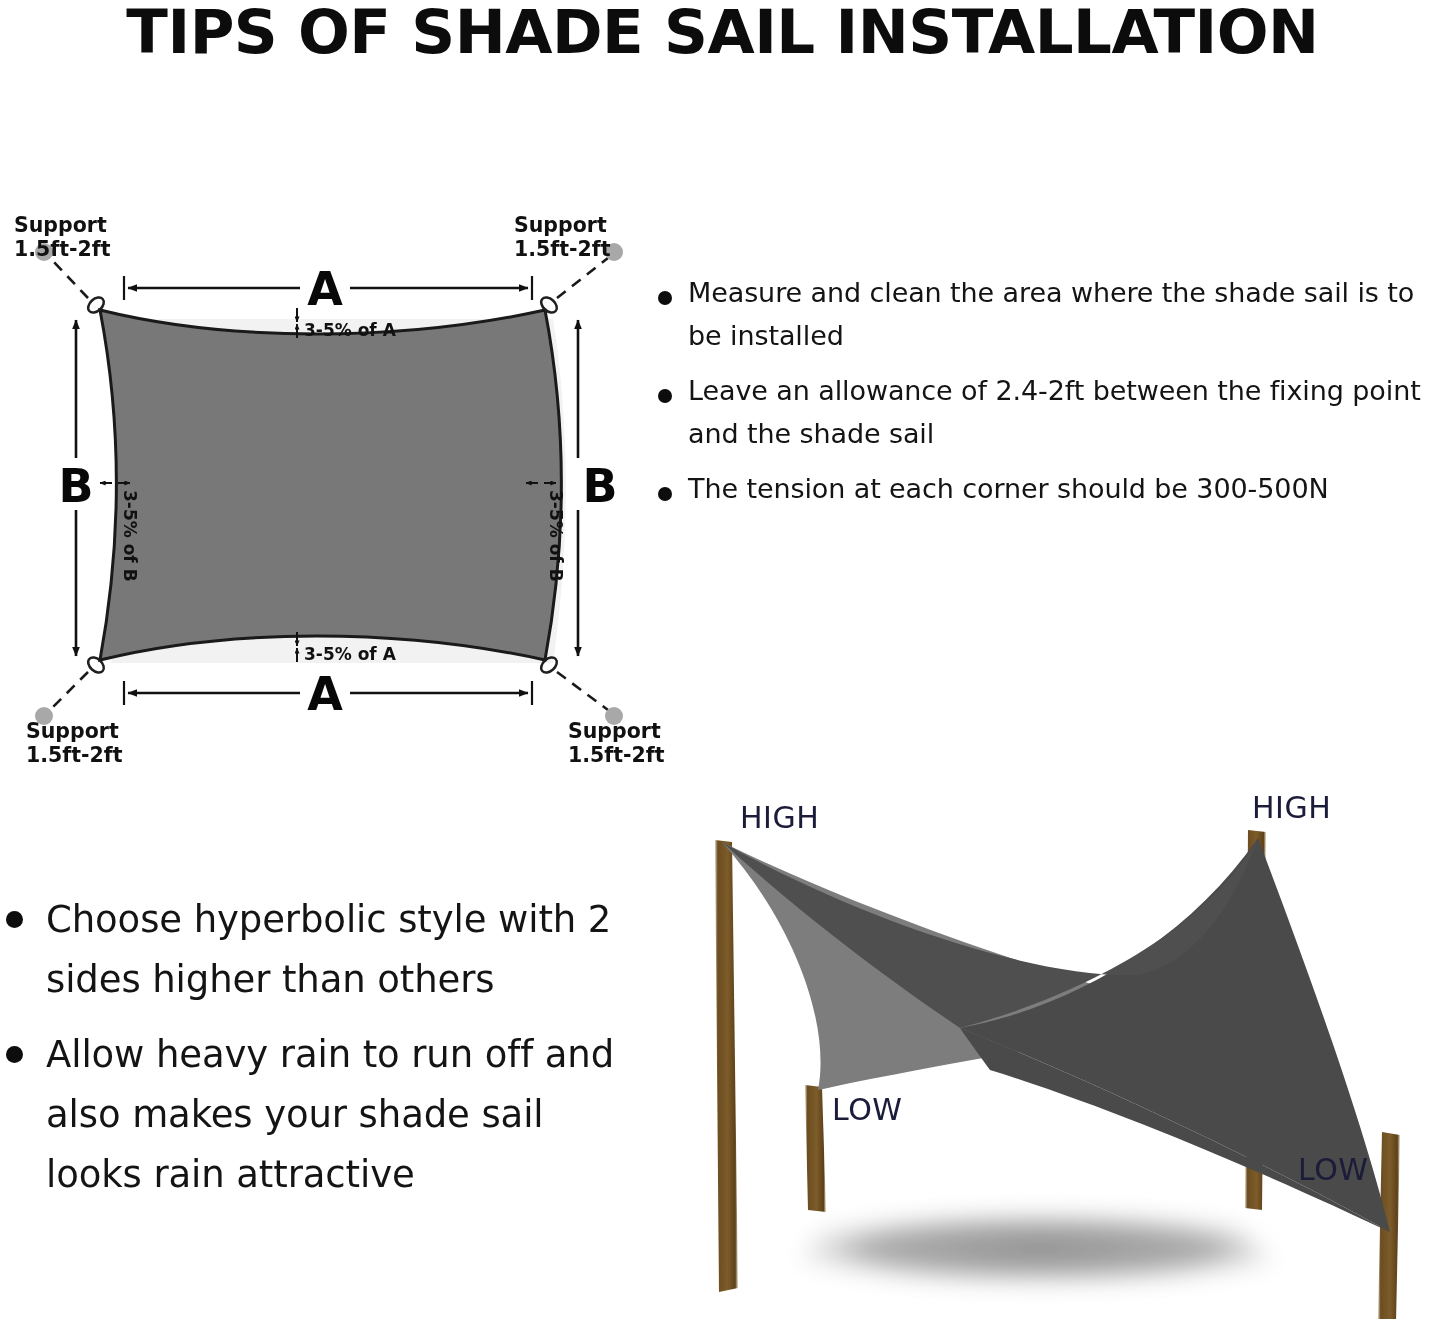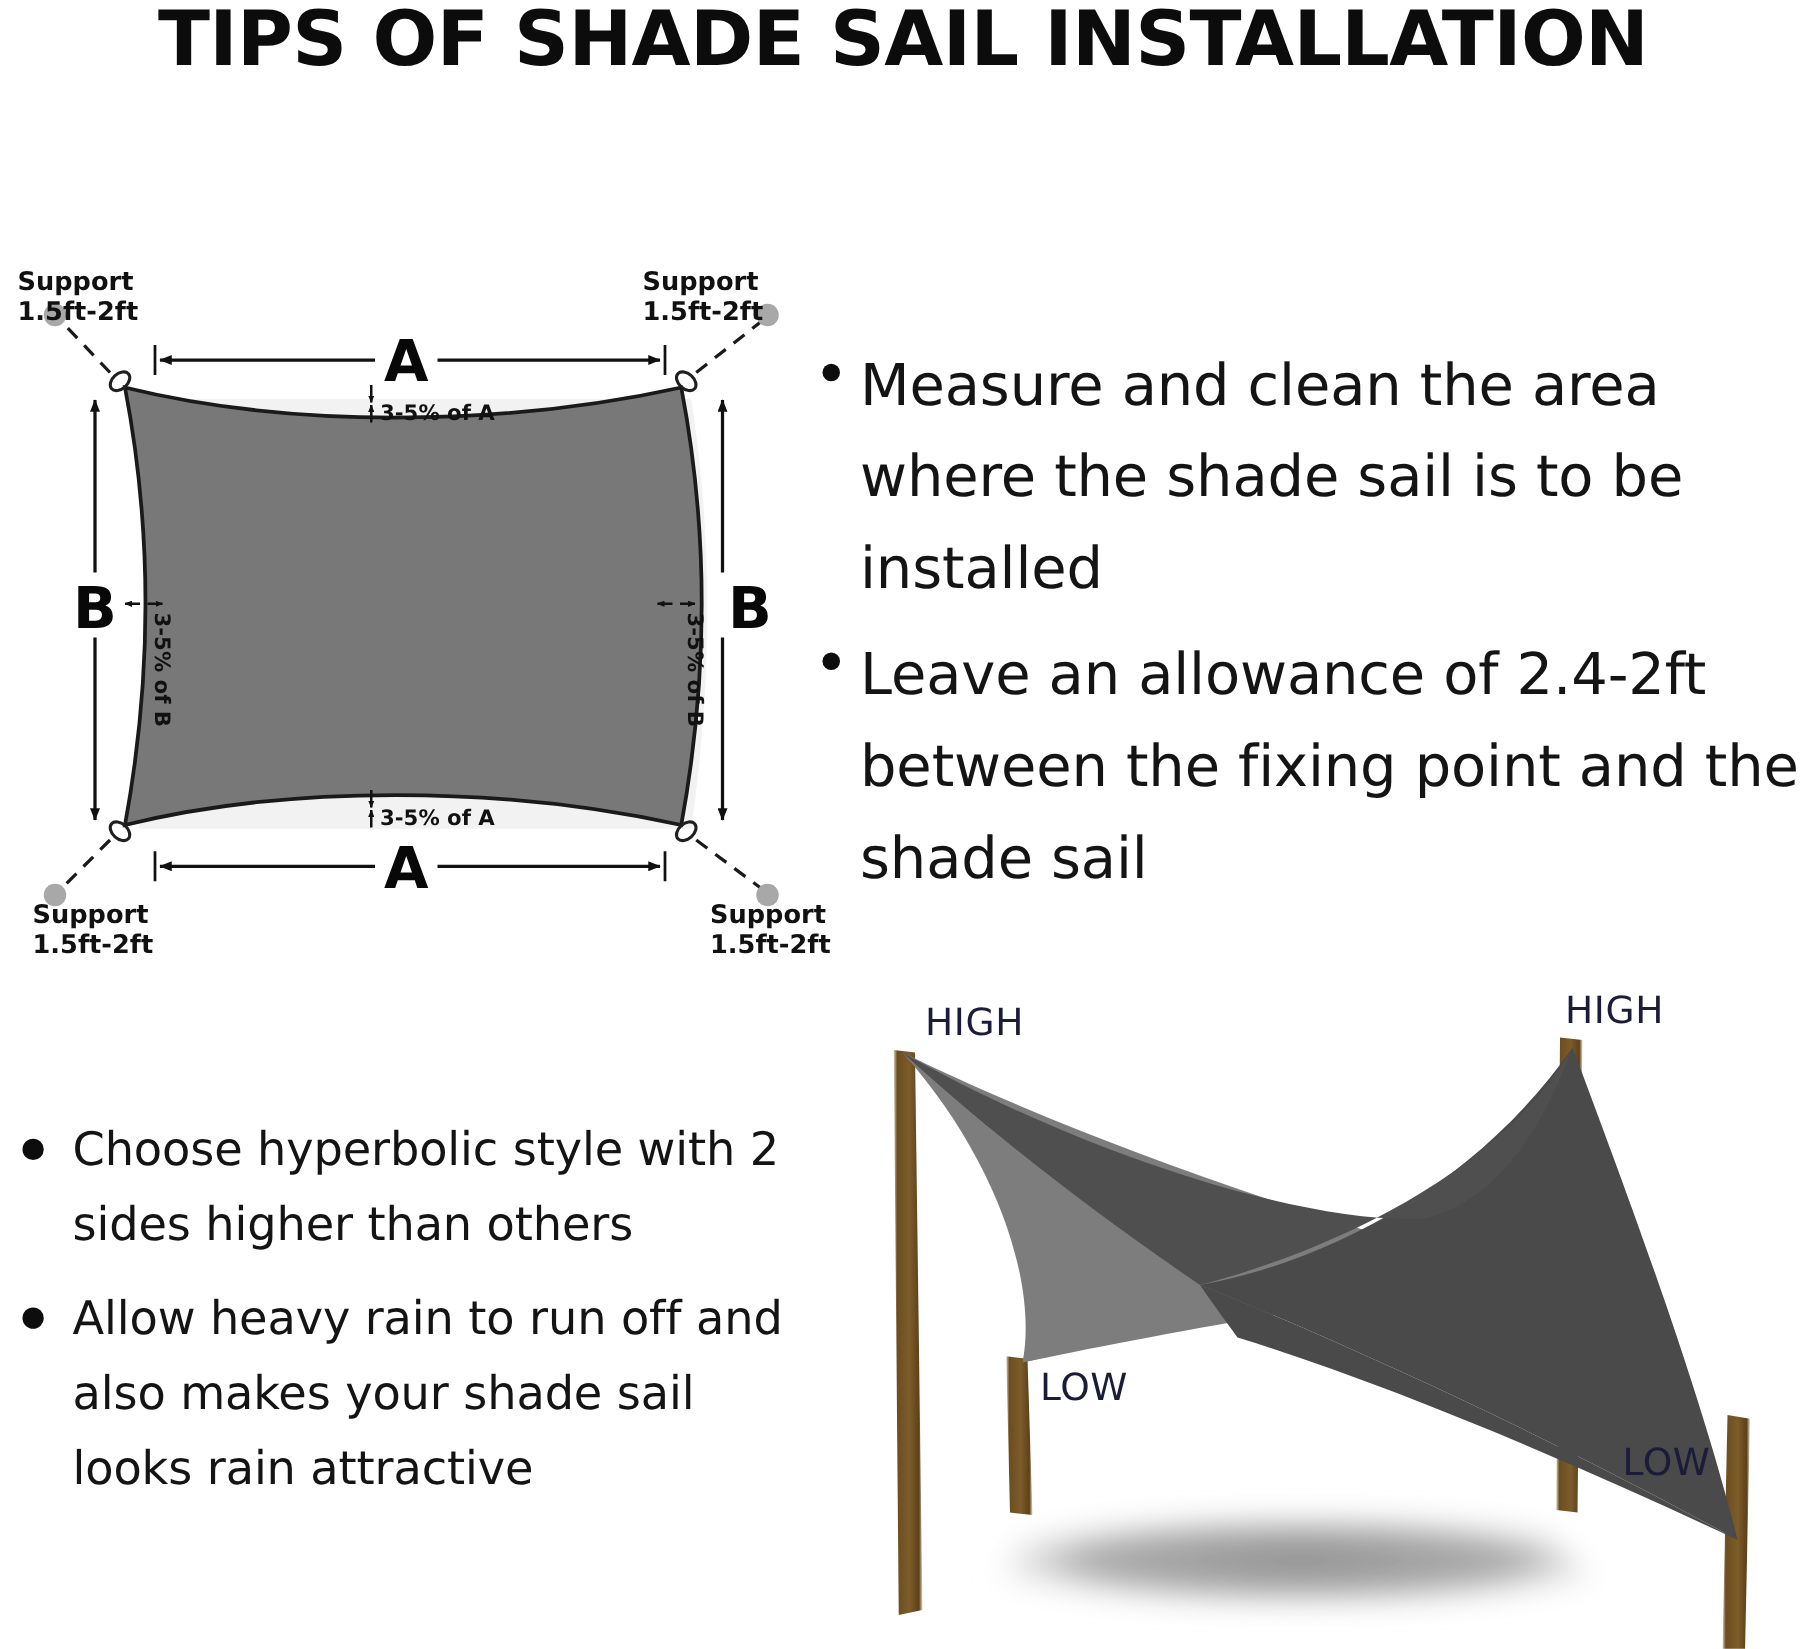--- a/index.html
+++ b/index.html
@@ -42,21 +42,21 @@
   }
   #panel-top-bullets {
     position: absolute;
     left: 650px;
     top: 272px;
     width: 795px;
     height: 400px;
   }
   #panel-bottom-bullets {
     position: absolute;
-    left: 12px;
+    left: 0px;
     top: 890px;
     width: 620px;
     height: 330px;
   }
   #panel-hyperbolic {
     position: absolute;
     left: 660px;
     top: 780px;
     width: 785px;
     height: 539px;
@@ -80,21 +80,21 @@
     left: 8px;
     top: 19px;
     width: 14px;
     height: 14px;
     border-radius: 50%;
     background: #0d0d0d;
   }
   ul.bullets li .bullet-text {
     display: block;
     font-family: "DejaVu Sans", "Liberation Sans", sans-serif;
-    font-size: 46px;
+    font-size: 27px;
     line-height: 1.59;
     color: #141414;
     letter-spacing: -0.1px;
   }
   #panel-bottom-bullets ul.bullets li .bullet-text {
     font-size: 37px;
     line-height: 1.63;
   }
   #panel-bottom-bullets ul.bullets li {
     padding-left: 46px;
@@ -250,20 +250,24 @@
 
 <div id="panel-top-bullets">
   <ul class="bullets">
     <li>
       <span class="bullet-dot"></span>
       <span class="bullet-text">Measure and clean the area where the shade sail is to be installed</span>
     </li>
     <li>
       <span class="bullet-dot"></span>
       <span class="bullet-text">Leave an allowance of 2.4-2ft between the fixing point and the shade sail</span>
+    </li>
+    <li>
+      <span class="bullet-dot"></span>
+      <span class="bullet-text">The tension at each corner should be 300-500N</span>
     </li>
   </ul>
 </div>
 
 <div id="panel-bottom-bullets">
   <ul class="bullets">
     <li>
       <span class="bullet-dot"></span>
       <span class="bullet-text">Choose hyperbolic style with 2 sides higher than others</span>
     </li>

